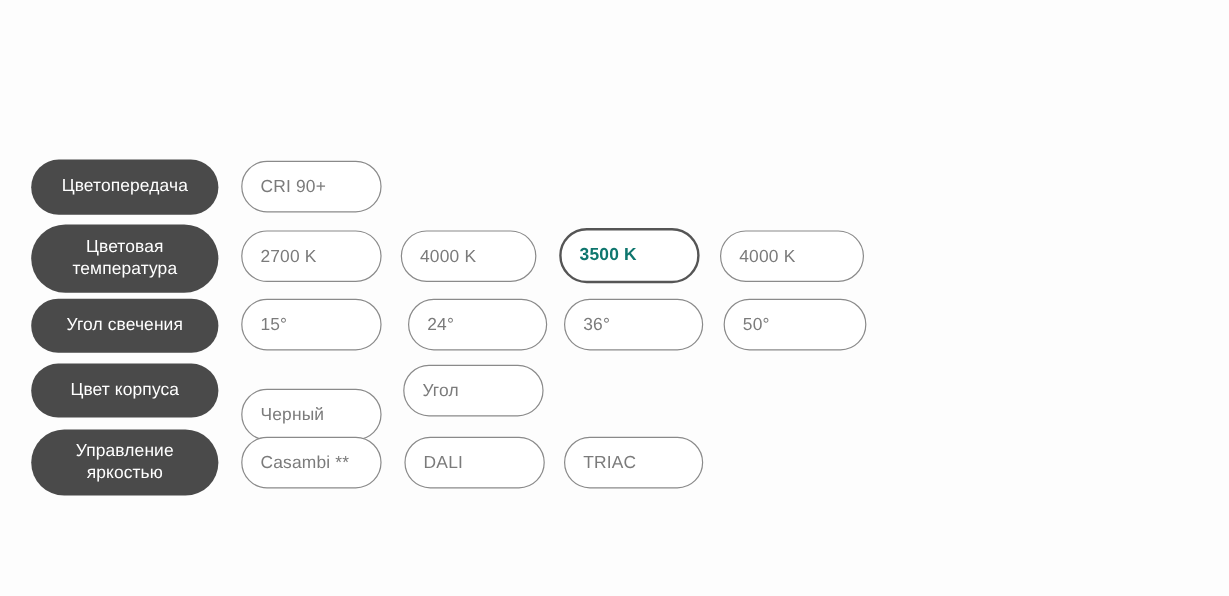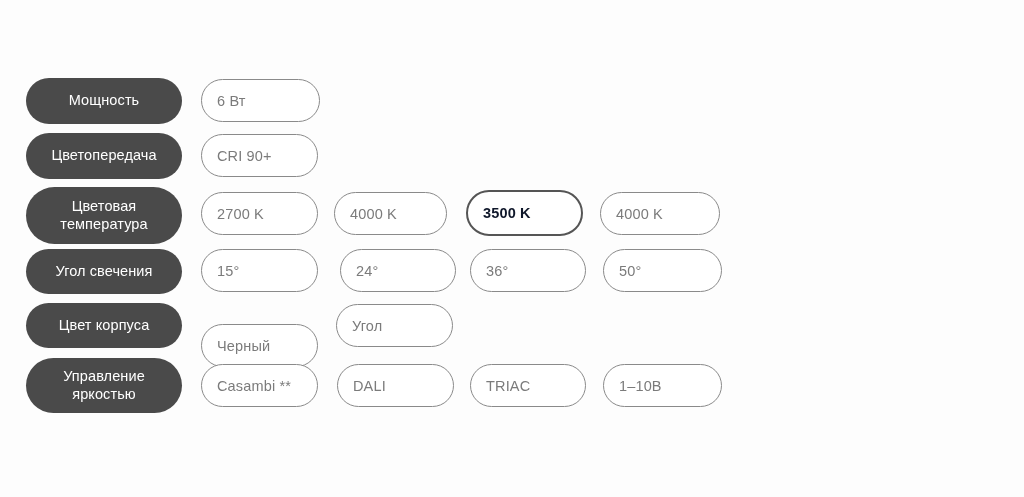--- a/index.html
+++ b/index.html
@@ -65,21 +65,21 @@
     letter-spacing: 0.15px;
     display: flex;
     align-items: center;
     justify-content: flex-start;
     padding-left: 15px;
     white-space: nowrap;
   }
 
   .opt.selected {
     border: 2px solid #555555;
-    color: #0f172a;
+    color: #0f766e;
     font-weight: 700;
   }
 
   
   #row-power            { top: 78px; height: 46px; }
   #row-power .row-label { top: 0;   height: 46px; }
   #row-power .opt-0     { left: 201px; top: 1px; width: 119px; height: 43px; }
 
   
   #row-cri            { top: 133px; height: 46px; }
@@ -114,24 +114,20 @@
   #row-dim .opt-0     { left: 201px; top: 6px; width: 117px; height: 43px; }
   #row-dim .opt-1     { left: 337px; top: 6px; width: 117px; height: 43px; }
   #row-dim .opt-2     { left: 470px; top: 6px; width: 116px; height: 43px; }
   #row-dim .opt-3     { left: 603px; top: 6px; width: 119px; height: 43px; }
 </style>
 </head>
 <body>
 
 <div id="spec-sheet">
 
-  <div class="spec-row" id="row-power">
-    <div class="row-label">Мощность</div>
-    <div class="opt opt-0">6 Вт</div>
-  </div>
 
   <div class="spec-row" id="row-cri">
     <div class="row-label">Цветопередача</div>
     <div class="opt opt-0">CRI 90+</div>
   </div>
 
   <div class="spec-row" id="row-cct">
     <div class="row-label">Цветовая
 температура</div>
     <div class="opt opt-0">2700 K</div>
@@ -153,16 +149,15 @@
     <div class="opt opt-0">Черный</div>
     <div class="opt opt-1">Угол</div>
   </div>
 
   <div class="spec-row" id="row-dim">
     <div class="row-label">Управление
 яркостью</div>
     <div class="opt opt-1">DALI</div>
     <div class="opt opt-0">Casambi **</div>
     <div class="opt opt-2">TRIAC</div>
-    <div class="opt opt-3">1–10В</div>
   </div>
 
 </div>
 
 </body></html>

